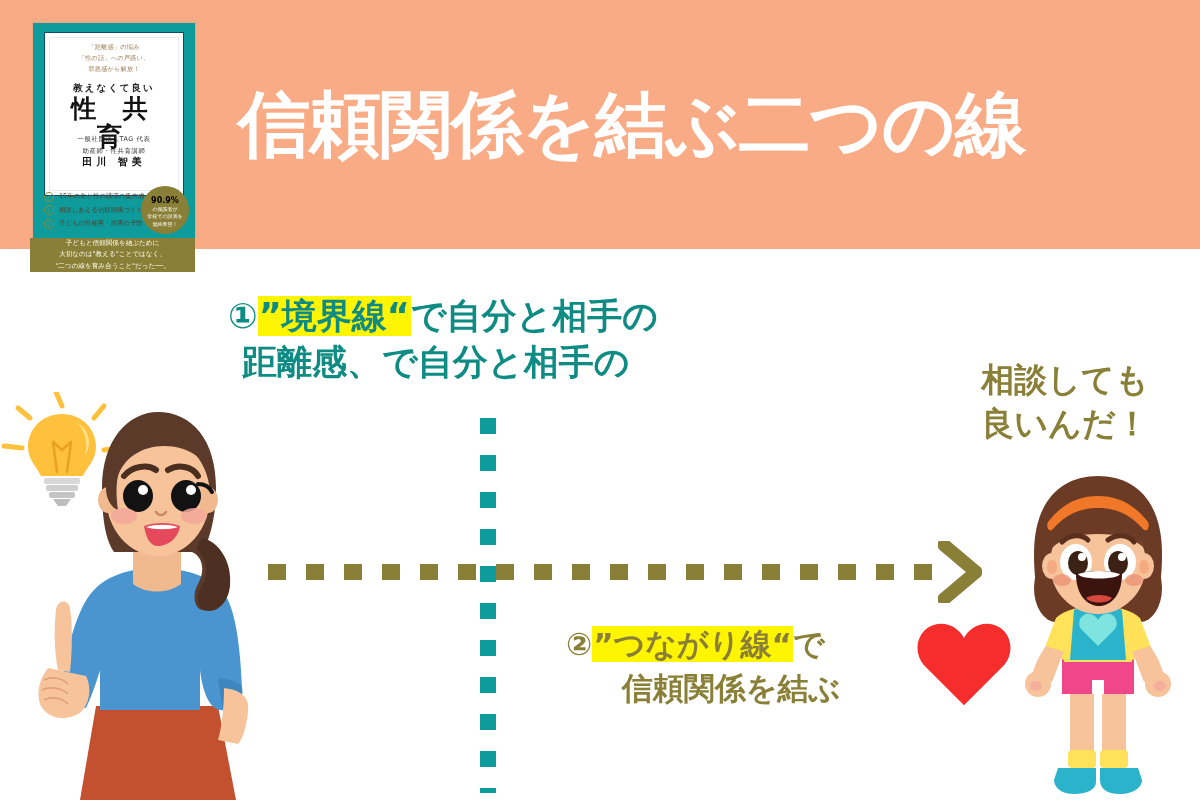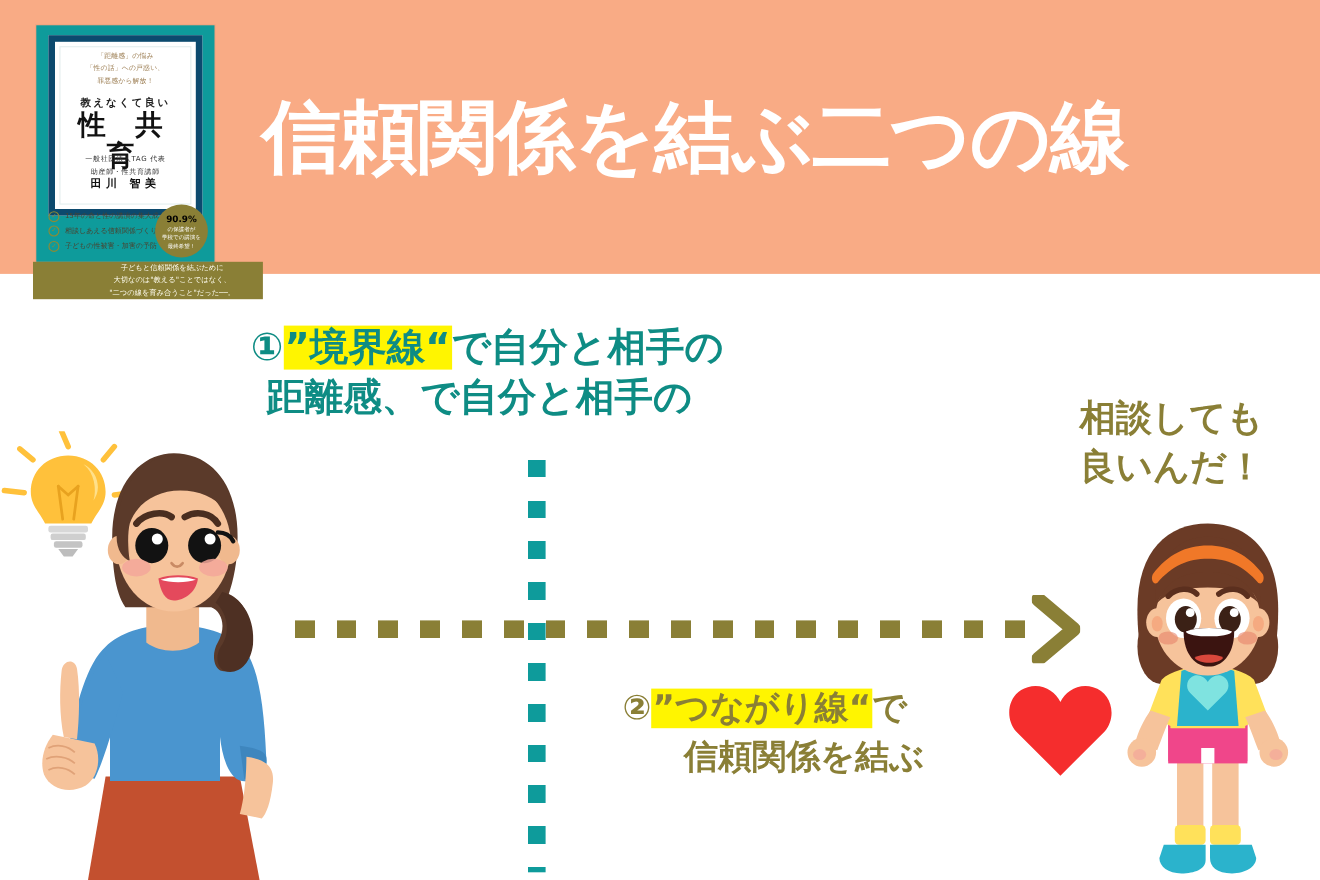--- a/index.html
+++ b/index.html
@@ -19,21 +19,21 @@
     display:flex;flex-direction:row;justify-content:flex-start;align-items:center;}
   .title-line1{font-size:72px;line-height:1.06;font-weight:700;color:#ffffff;
     letter-spacing:-1px;white-space:nowrap;}
   .title-line2{font-size:72px;line-height:1.06;font-weight:700;color:#FFF500;
     letter-spacing:-1px;white-space:nowrap;margin-top:4px;}
 
   
   .book{position:absolute;left:33px;top:23px;width:162px;height:215px;background:#0E9B9B;
     box-shadow:0 0 0 1px rgba(0,0,0,.04);}
   .book-inner{position:absolute;left:11px;top:9px;right:11px;bottom:42px;background:#ffffff;
-    border:6px solid #0c4a6e;}
+    border:1px solid #0c4a6e;}
   .book-inner2{position:absolute;left:4px;top:4px;right:4px;bottom:4px;border:1px solid #E3EEEE;}
   .bk-lead{position:absolute;left:6px;top:9px;right:6px;text-align:center;color:#9A7B4F;
     font-size:6.2px;line-height:1.75;letter-spacing:.2px;}
   .bk-sub{position:absolute;left:6px;top:49px;right:6px;text-align:center;color:#222;
     font-size:9.5px;letter-spacing:2px;font-weight:600;}
   .bk-main{position:absolute;left:6px;top:62px;right:6px;text-align:center;color:#111;
     font-size:25px;letter-spacing:9px;font-weight:700;line-height:1.1;}
   .bk-org{position:absolute;left:6px;top:101px;right:6px;text-align:center;color:#333;
     font-size:6.4px;line-height:1.8;letter-spacing:.6px;}
   .bk-author{position:absolute;left:6px;top:122px;right:6px;text-align:center;color:#111;
@@ -46,21 +46,21 @@
   .bk-btext{font-size:6.4px;color:#4a4330;white-space:nowrap;}
 
   .badge{position:absolute;right:6px;bottom:4px;width:48px;height:48px;border-radius:50%;
     background:#8A7F36;display:flex;flex-direction:column;align-items:center;justify-content:center;
     text-align:center;}
   .badge-num{color:#000000;font-size:13px;font-weight:700;line-height:1;}
   .badge-num span{font-size:8px;}
   .badge-txt{color:#fff;font-size:5px;line-height:1.45;margin-top:1px;}
 
   .book-banner{position:absolute;left:30px;top:238px;width:165px;height:34px;background:#8A7F36;
-    display:flex;flex-direction:column;align-items:center;justify-content:center;padding-left:44px;}
+    display:flex;flex-direction:column;align-items:center;justify-content:center;}
   .book-banner div{color:#FFFDF0;font-size:6.6px;line-height:1.7;white-space:nowrap;}
 
   
   .vline{position:absolute;left:480px;top:418px;width:16px;height:375px;
     background:repeating-linear-gradient(to bottom,#0E9B9B 0 16px,transparent 16px 37px);}
   .hline{position:absolute;left:268px;top:564px;width:680px;height:16px;
     background:repeating-linear-gradient(to right,#8A7F36 0 18px,transparent 18px 38px);}
   .arrow-chevron{position:absolute;left:938px;top:541px;width:44px;height:62px;}
 
   

